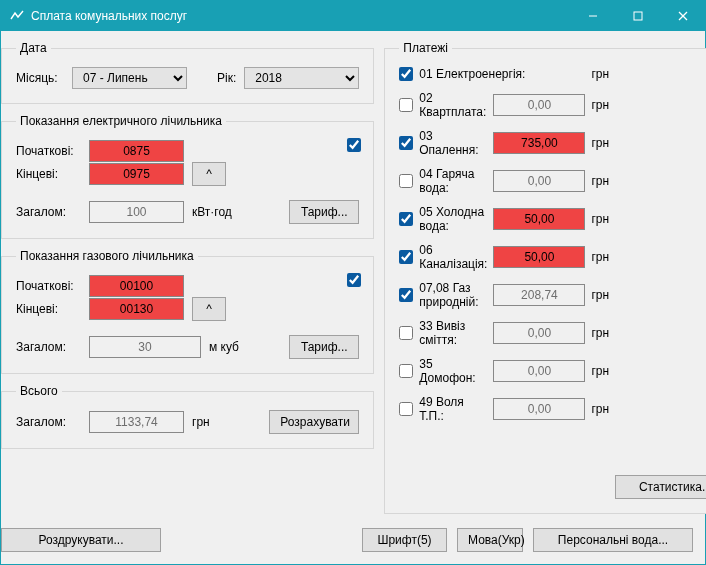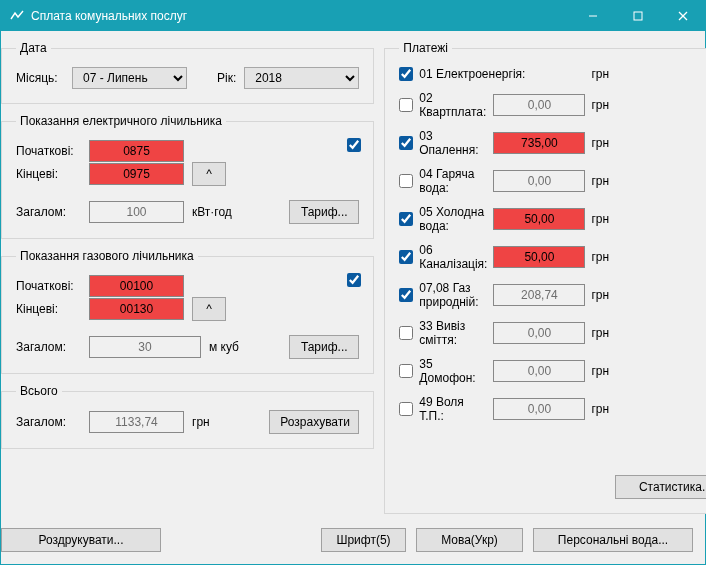--- a/index.html
+++ b/index.html
@@ -328,17 +328,17 @@
             <button class="btn" style="width:120px">Статистика...</button>
           </div>
         </fieldset>
       </div>
     </div>
 
     <div class="footer-btns">
       <button class="btn wide">Роздрукувати...</button>
       <span class="spacer"></span>
       <button class="btn" style="width:85px">Шрифт(5)</button>
-      <button class="btn" style="width:107px">Мова(Укр)</button>
+      <button class="btn" style="width:66px">Мова(Укр)</button>
       <button class="btn wide">Персональні вода...</button>
     </div>
   </div>
 </div>
 
 </body></html>

